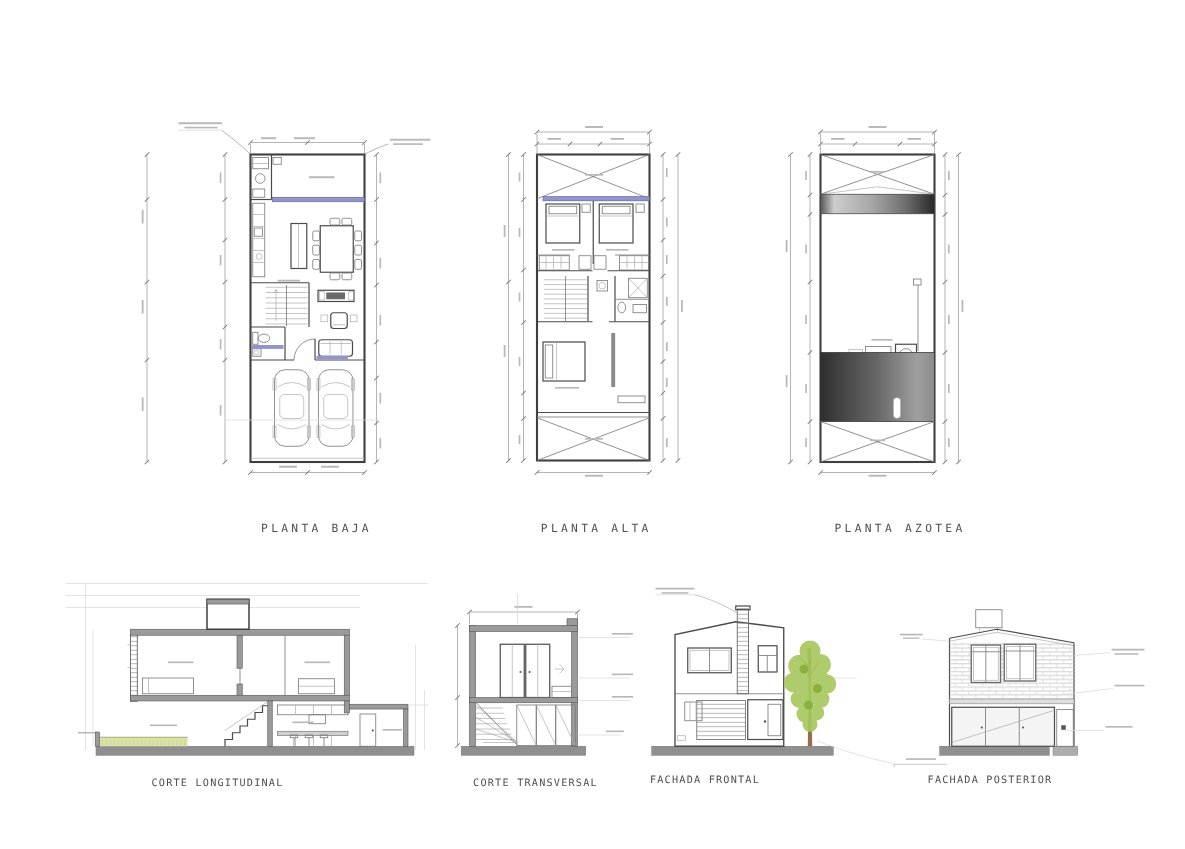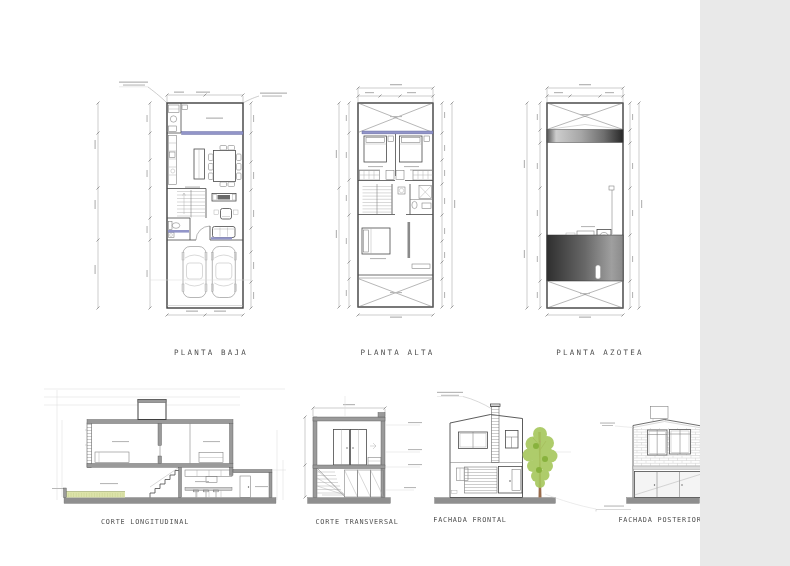--- a/index.html
+++ b/index.html
@@ -1,16 +1,16 @@
 <!DOCTYPE html>
 <html><head>
 <meta charset="utf-8">
 <style>
   html,body{margin:0;padding:0;background:#e9e9e9;}
-  .sheet{position:relative;width:700px;height:566px;background:#ffffff;overflow:hidden;
+  .sheet{position:relative;width:790px;height:566px;background:#ffffff;overflow:hidden;
          font-family:"Liberation Sans",sans-serif;}
   svg{position:absolute;left:0;top:0;}
   
   .wall{fill:#ffffff;stroke:#3f3f3f;stroke-width:1.4;}
   .w1{fill:none;stroke:#4a4a4a;stroke-width:0.8;}
   .w2{fill:none;stroke:#7a7a7a;stroke-width:0.55;}
   .w3{fill:none;stroke:#a9a9a9;stroke-width:0.45;}
   .dim{fill:none;stroke:#9b9b9b;stroke-width:0.5;}
   .tick{stroke:#787878;stroke-width:0.7;}
   .faint{fill:none;stroke:#d9d9d9;stroke-width:0.5;}

